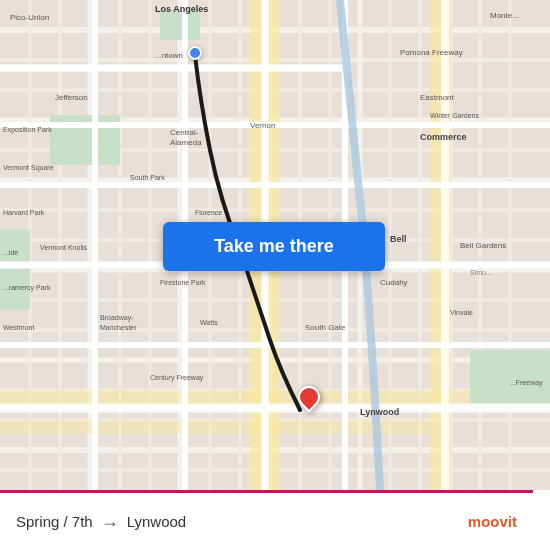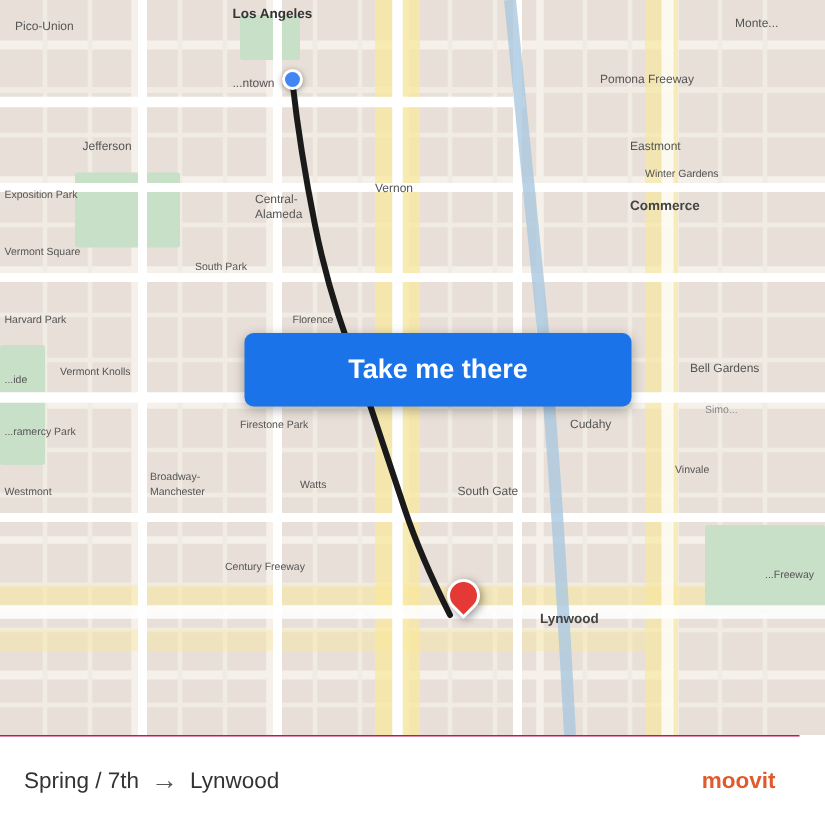--- a/index.html
+++ b/index.html
@@ -23,21 +23,21 @@
     #map-svg {
       width: 100%;
       height: 100%;
     }
 
     
     #take-me-there-btn {
       position: absolute;
       top: 222px;
       left: 163px;
-      width: 258px;
+      width: 222px;
       height: 49px;
       background-color: #1a73e8;
       color: white;
       border: none;
       border-radius: 6px;
       font-size: 18px;
       font-weight: 600;
       cursor: pointer;
       display: flex;
       align-items: center;
@@ -46,21 +46,21 @@
     }
 
     
     #bottom-bar {
       width: 533px;
       height: 60px;
       background: white;
       display: flex;
       align-items: center;
       padding: 0 16px;
-      border-top: 1px solid #be185d;
+      border-top: 3px solid #be185d;
       position: relative;
     }
 
     #route-info {
       display: flex;
       align-items: center;
       gap: 8px;
       flex: 1;
     }
 

